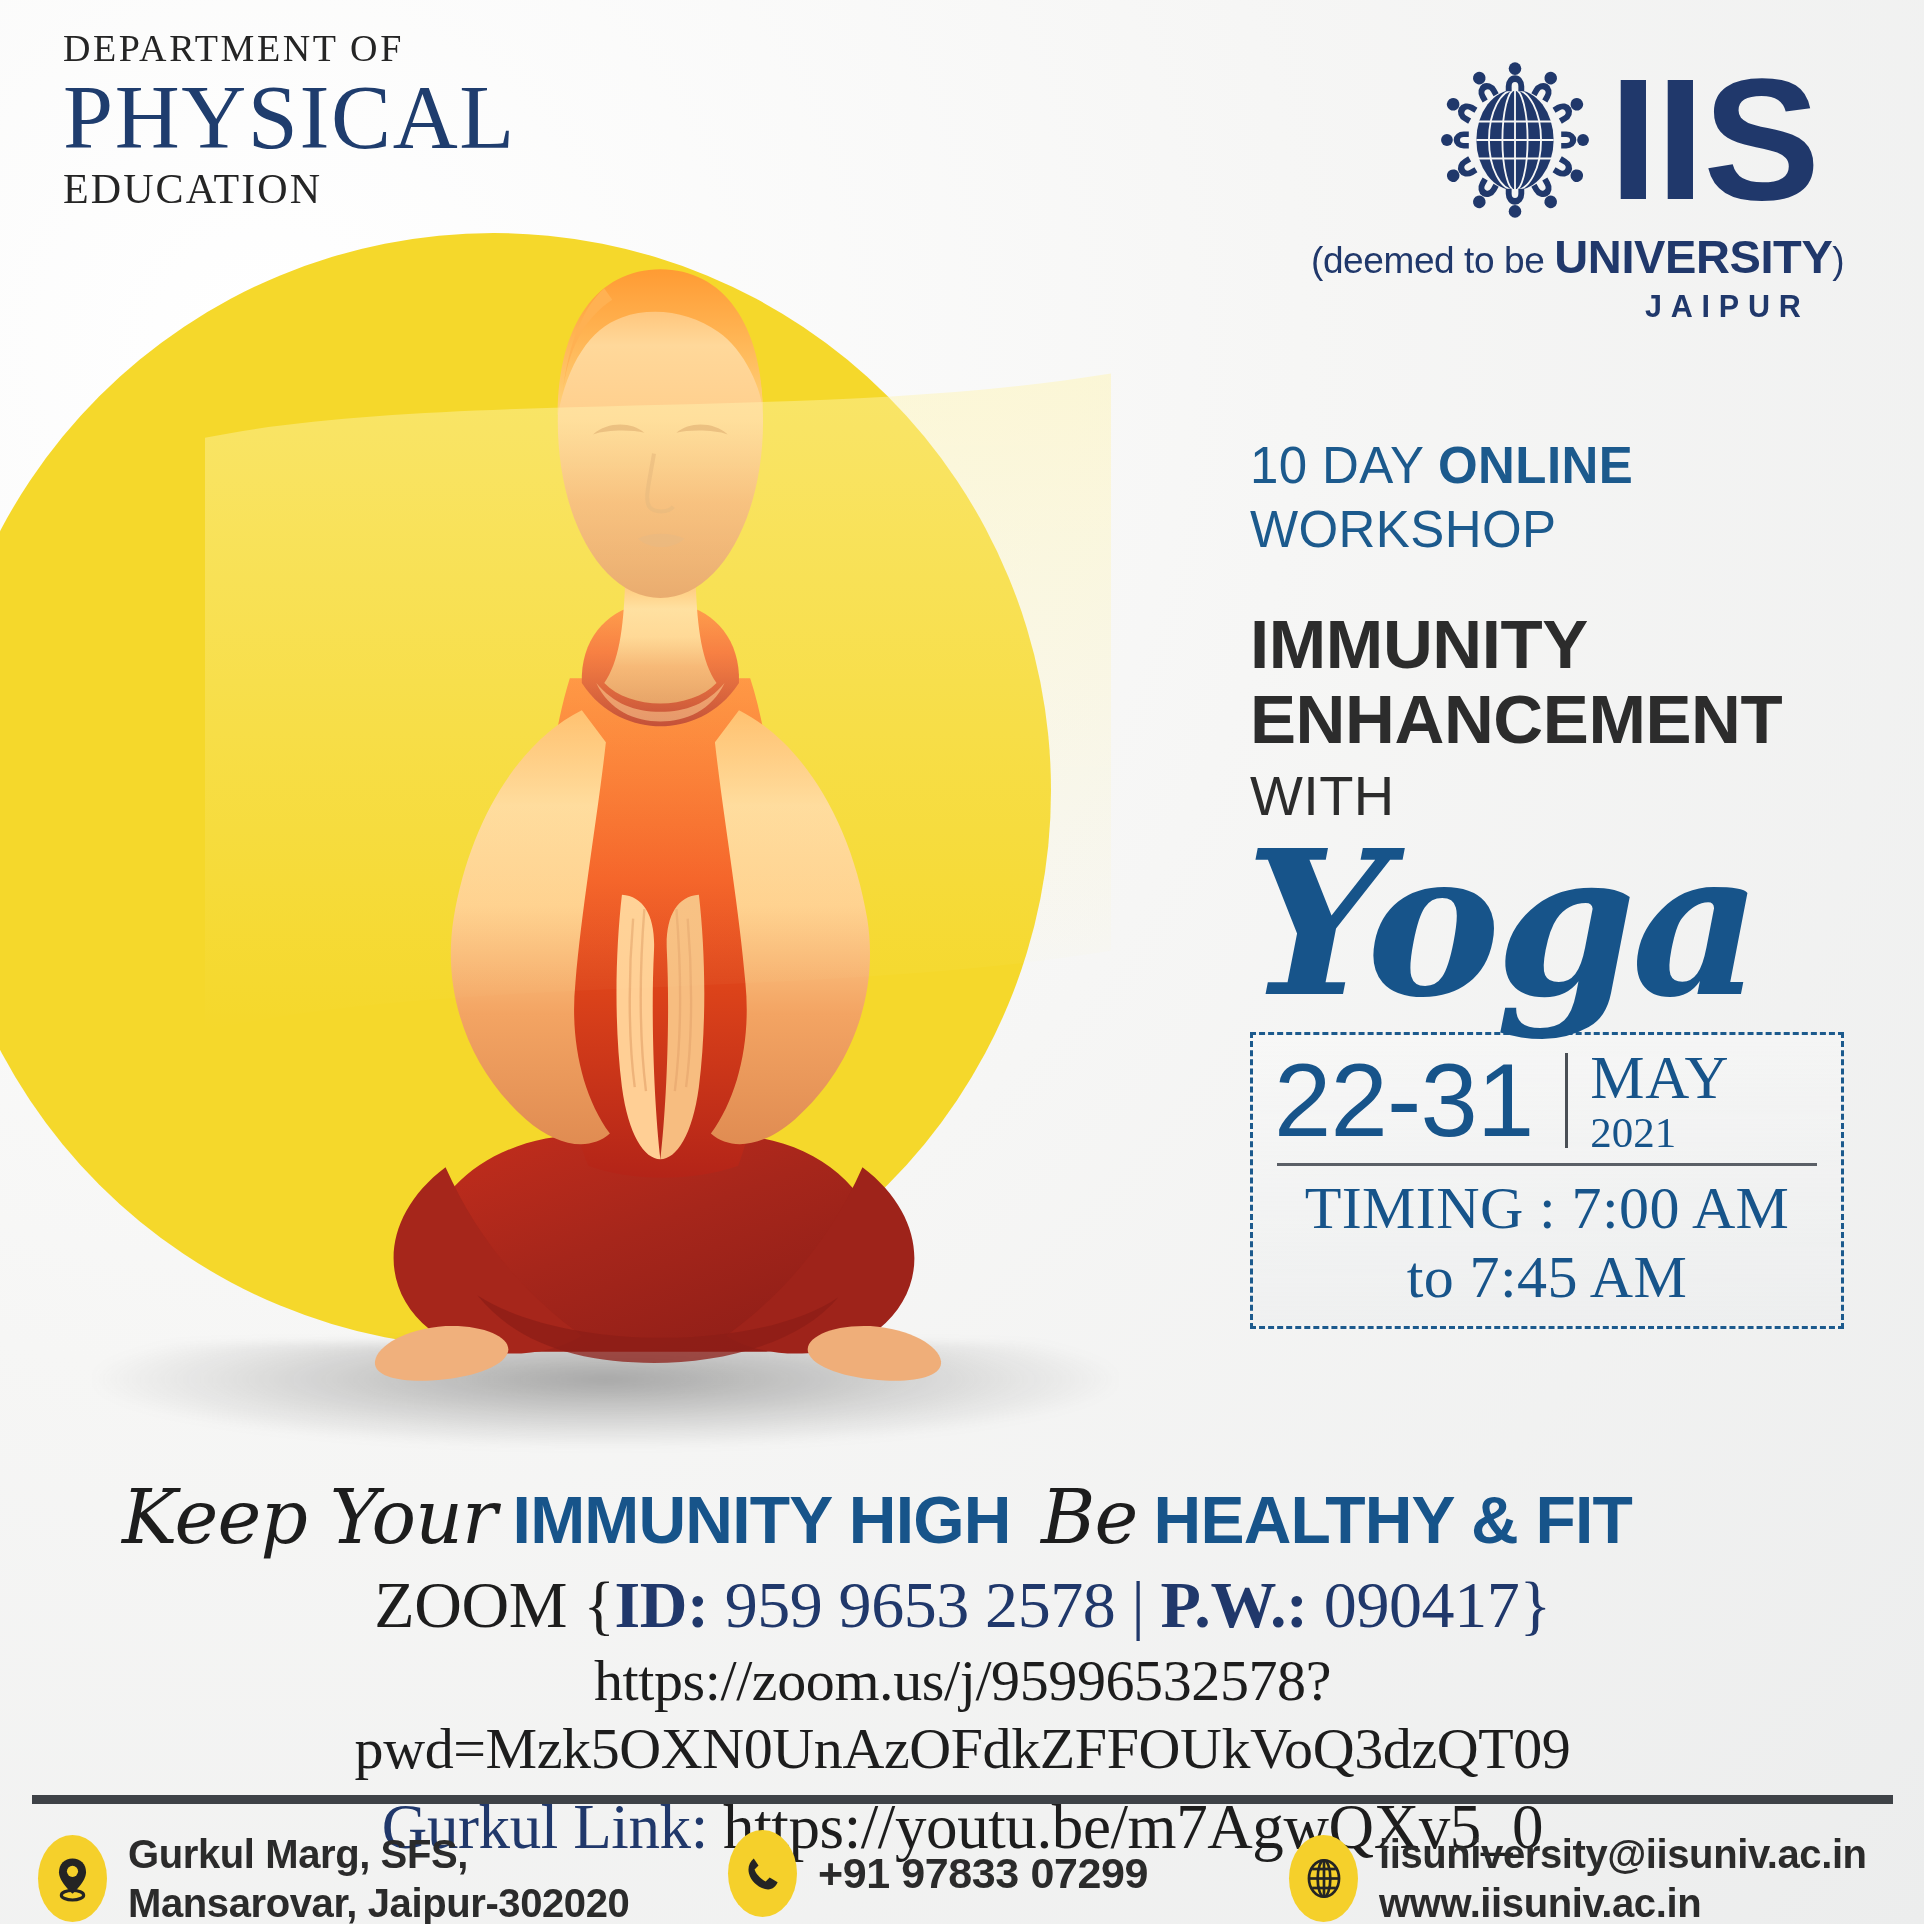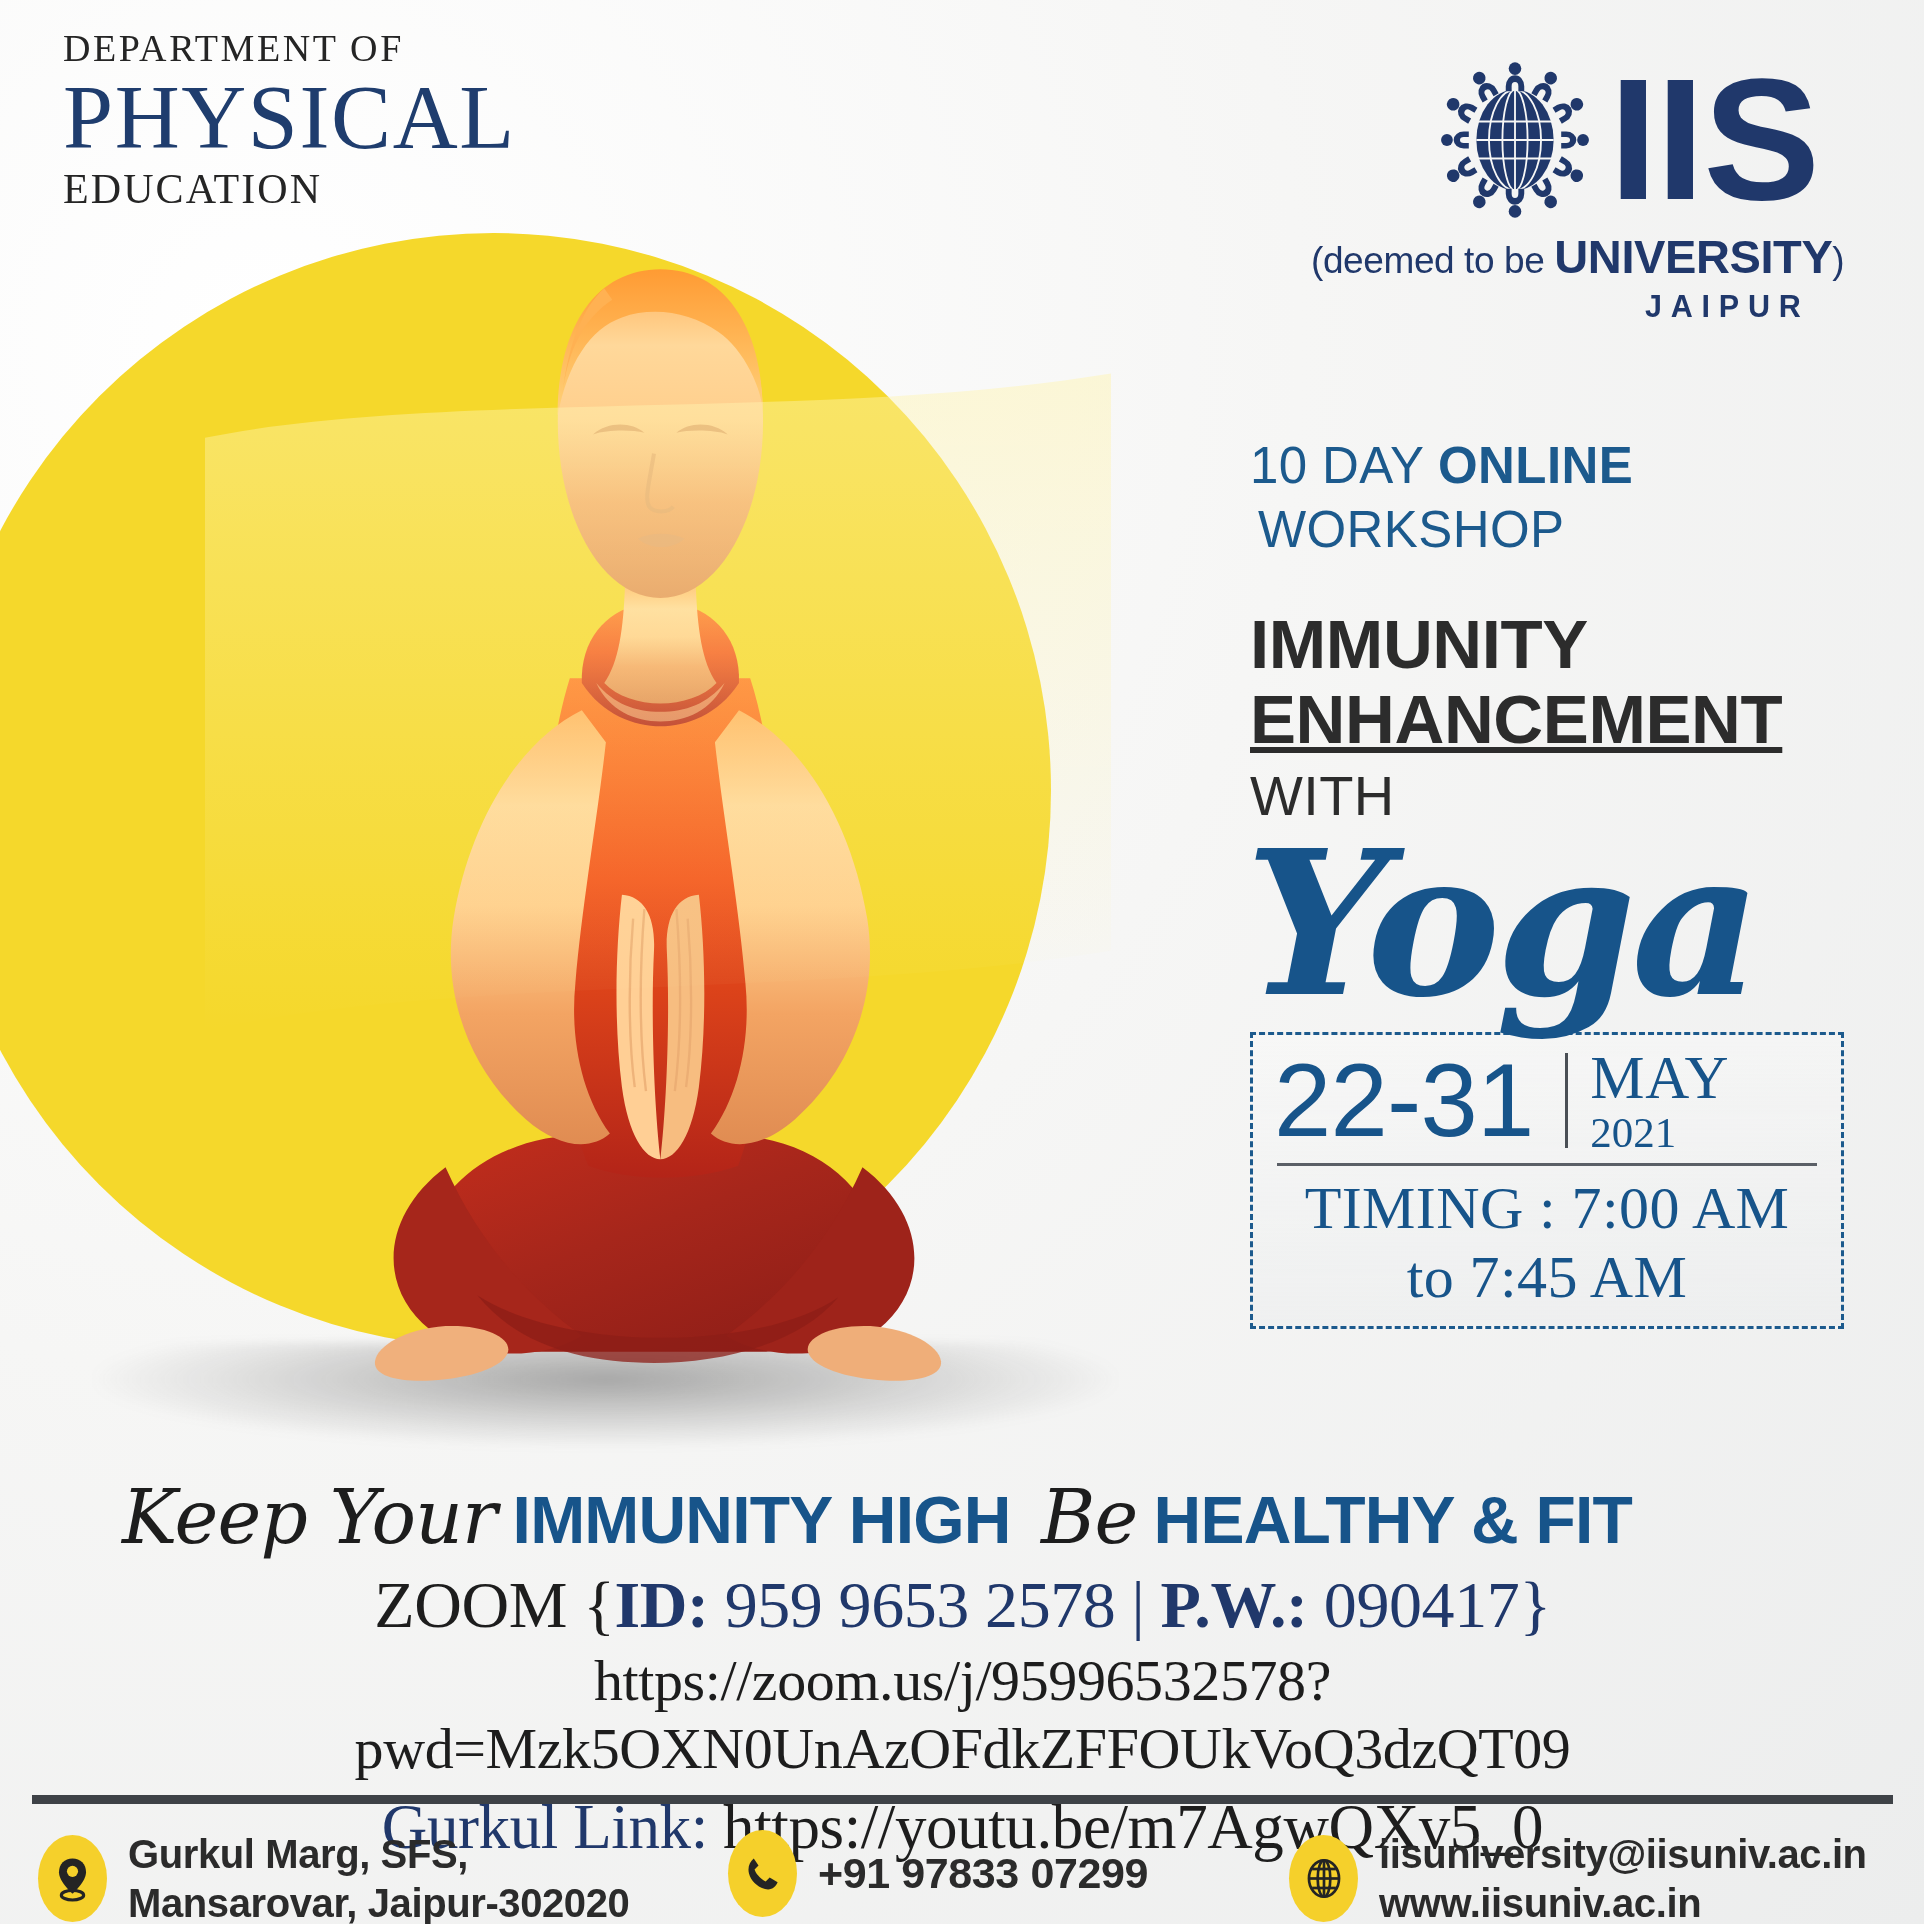--- a/index.html
+++ b/index.html
@@ -72,26 +72,26 @@
     filter:blur(4.8px);
   }
   .figure { position:absolute; left:205px; top:229px; width:906px; height:1179px; }
 
   
   .right-col { position:absolute; left:1250px; top:440px; width:650px; }
   .kicker {
     color:#1c5a8d; font-size:51px; line-height:1.0; letter-spacing:0.4px;
   }
   .kicker .bold { font-weight:bold; }
-  .kicker .l2 { display:block; margin-top:13px;margin-left:8px; }
+  .kicker .l2 { display:block; margin-top:13px; }
   .headline {
     margin-top:53px; color:#2c2c2c; font-weight:bold;
     font-size:69px; line-height:1.08; letter-spacing:-0.4px;
   }
-  .headline .l2 { display:block;text-decoration:underline; }
+  .headline .l2 { display:block; }
   .with-word {
     margin-top:8px; color:#2c2c2c; font-size:56px; font-weight:normal;
     letter-spacing:0.4px; line-height:1.1;
   }
   .yoga-word {
     margin-top:-3.2px; margin-left:-4.8px;
     font-family:"DejaVu Serif", serif;
     font-style:italic; font-weight:bold;
     font-size:201px; line-height:1.0; color:#17548a;
     letter-spacing:-4.8px;

